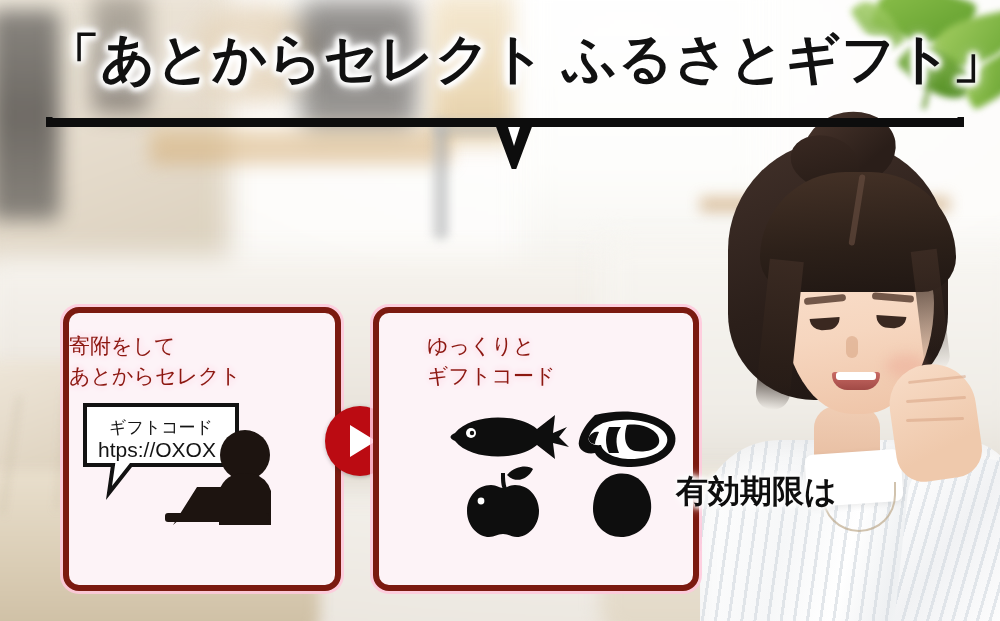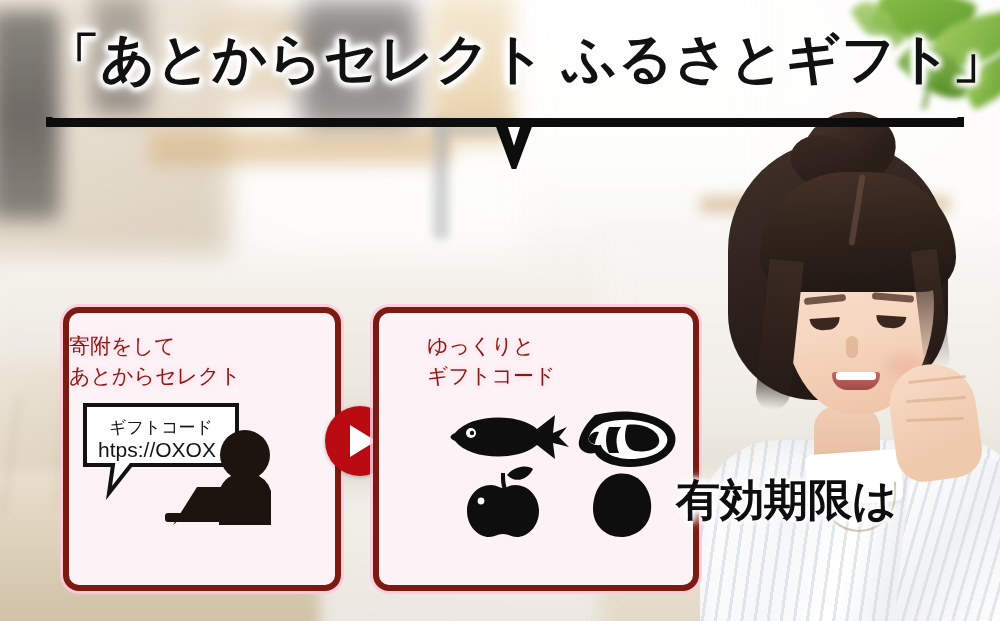--- a/index.html
+++ b/index.html
@@ -269,21 +269,21 @@
   .arrow-tri{
     width:0;height:0;margin-left:6px;
     border-left:26px solid #fff;
     border-top:16px solid transparent;
     border-bottom:16px solid transparent;
   }
 
   
   .expiry{
     position:absolute;left:676px;top:468px;
-    font-size:44px;font-weight:700;color:#0e0e0e;line-height:1.45;
+    font-size:32px;font-weight:700;color:#0e0e0e;line-height:1.45;
     text-shadow:0 0 7px #fff,0 0 9px #fff,0 0 13px #fff,1px 1px 5px #fff,-1px -1px 5px #fff;
   }
 </style>
 </head>
 <body>
 
 <div class="stage">
 
   <div class="bg">
     <div class="bg-base"></div>

